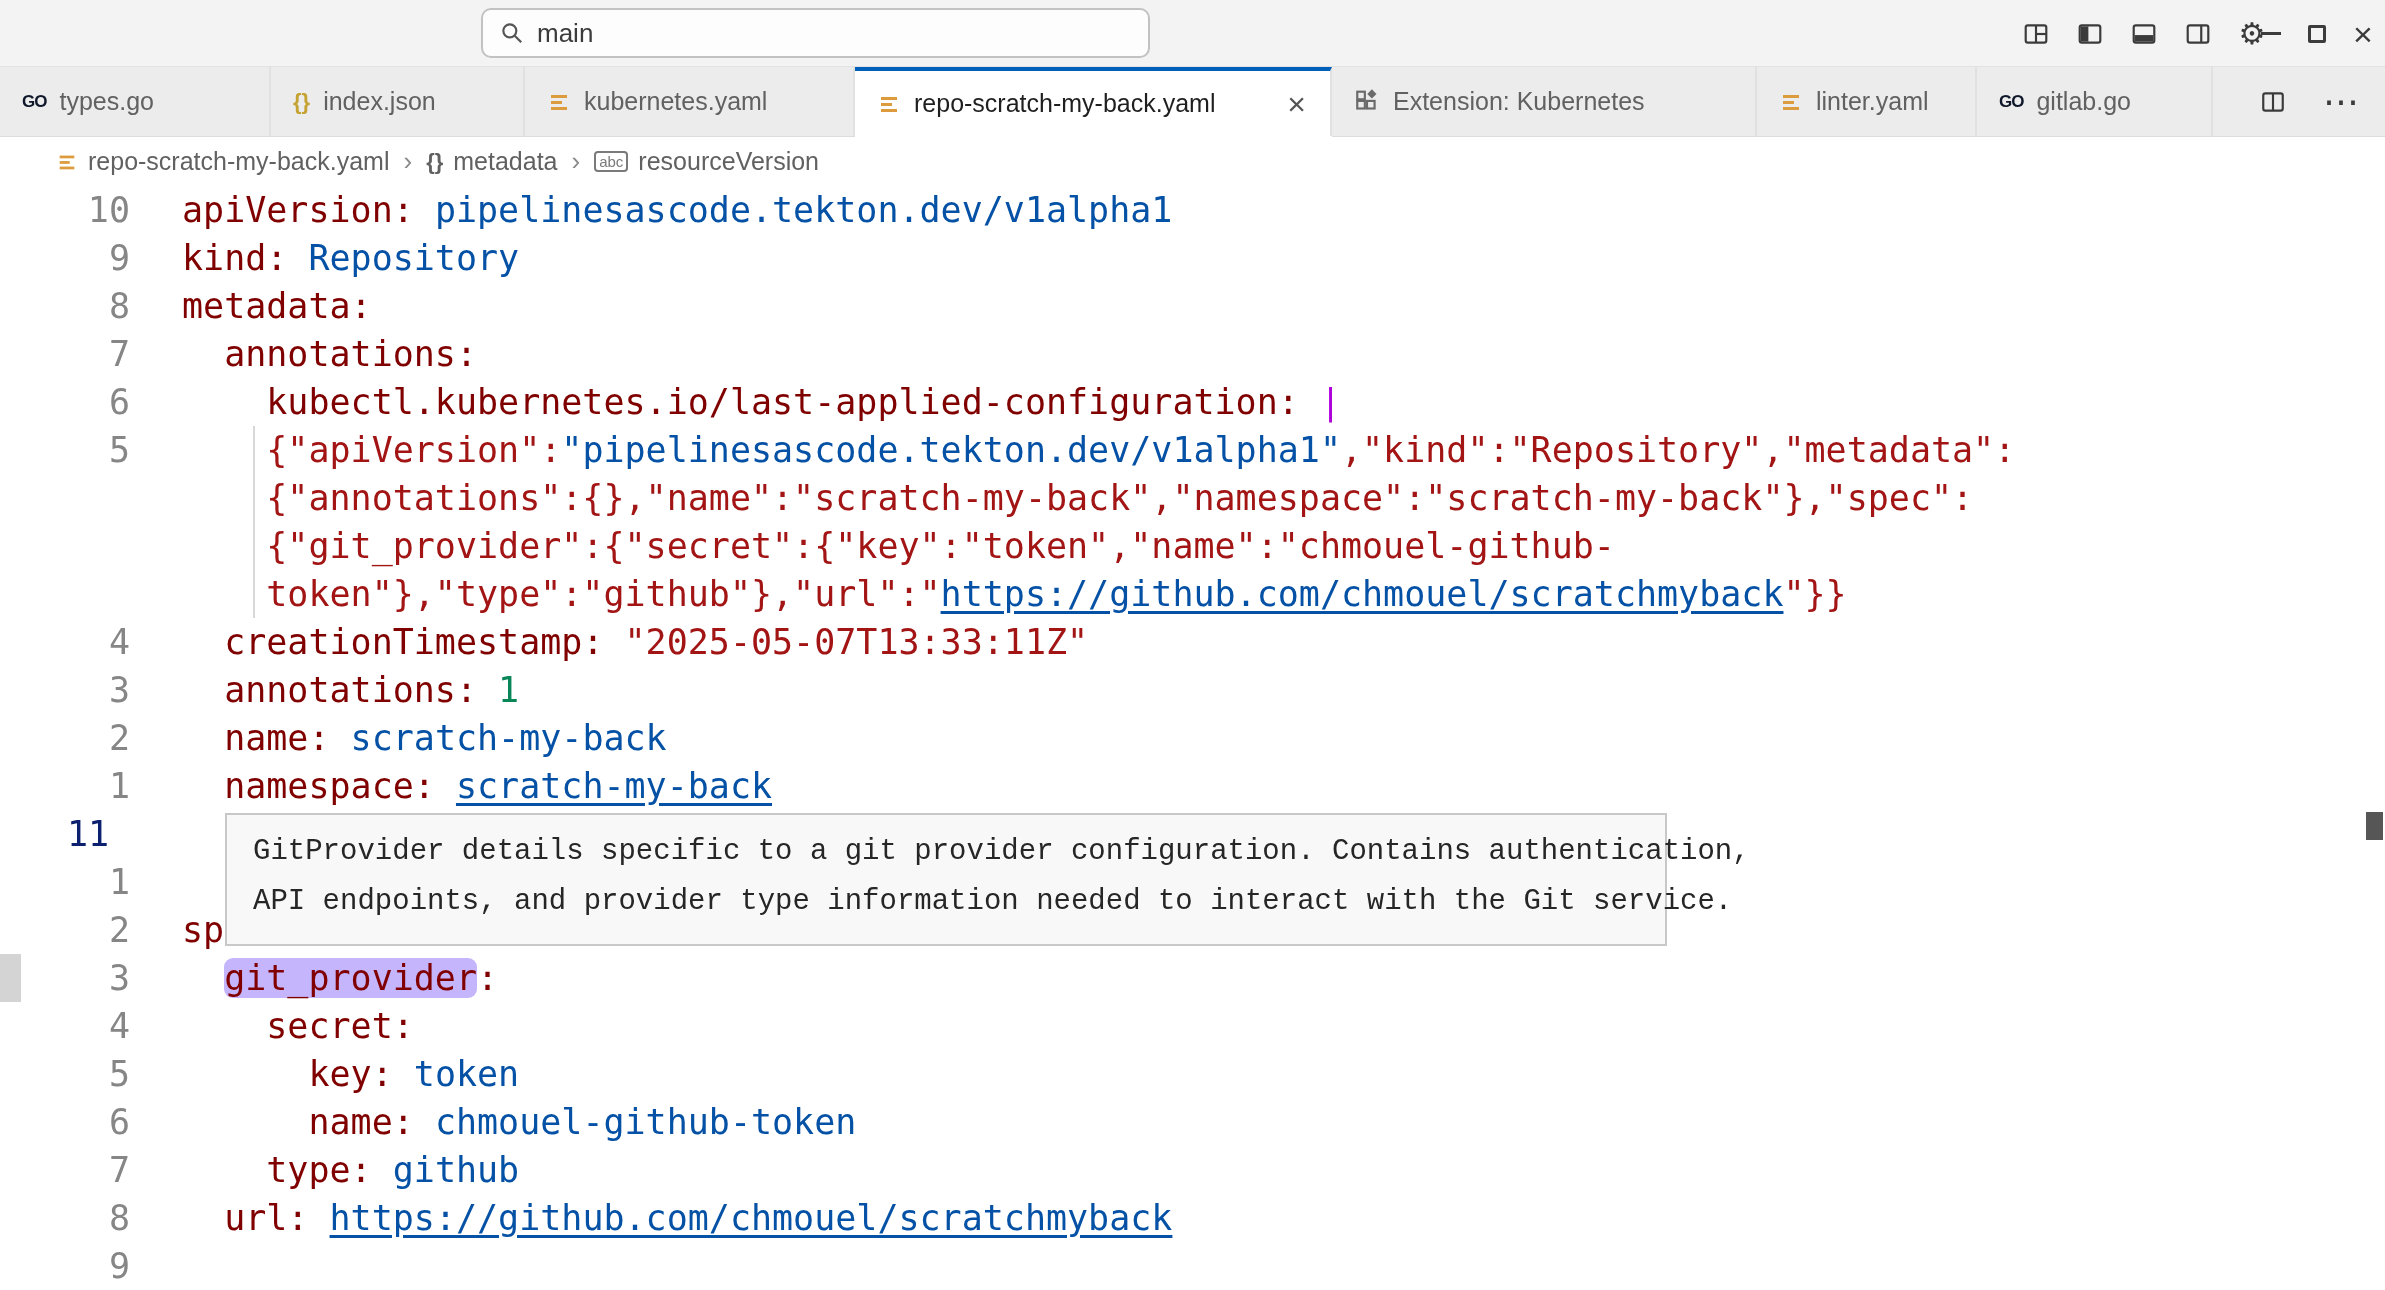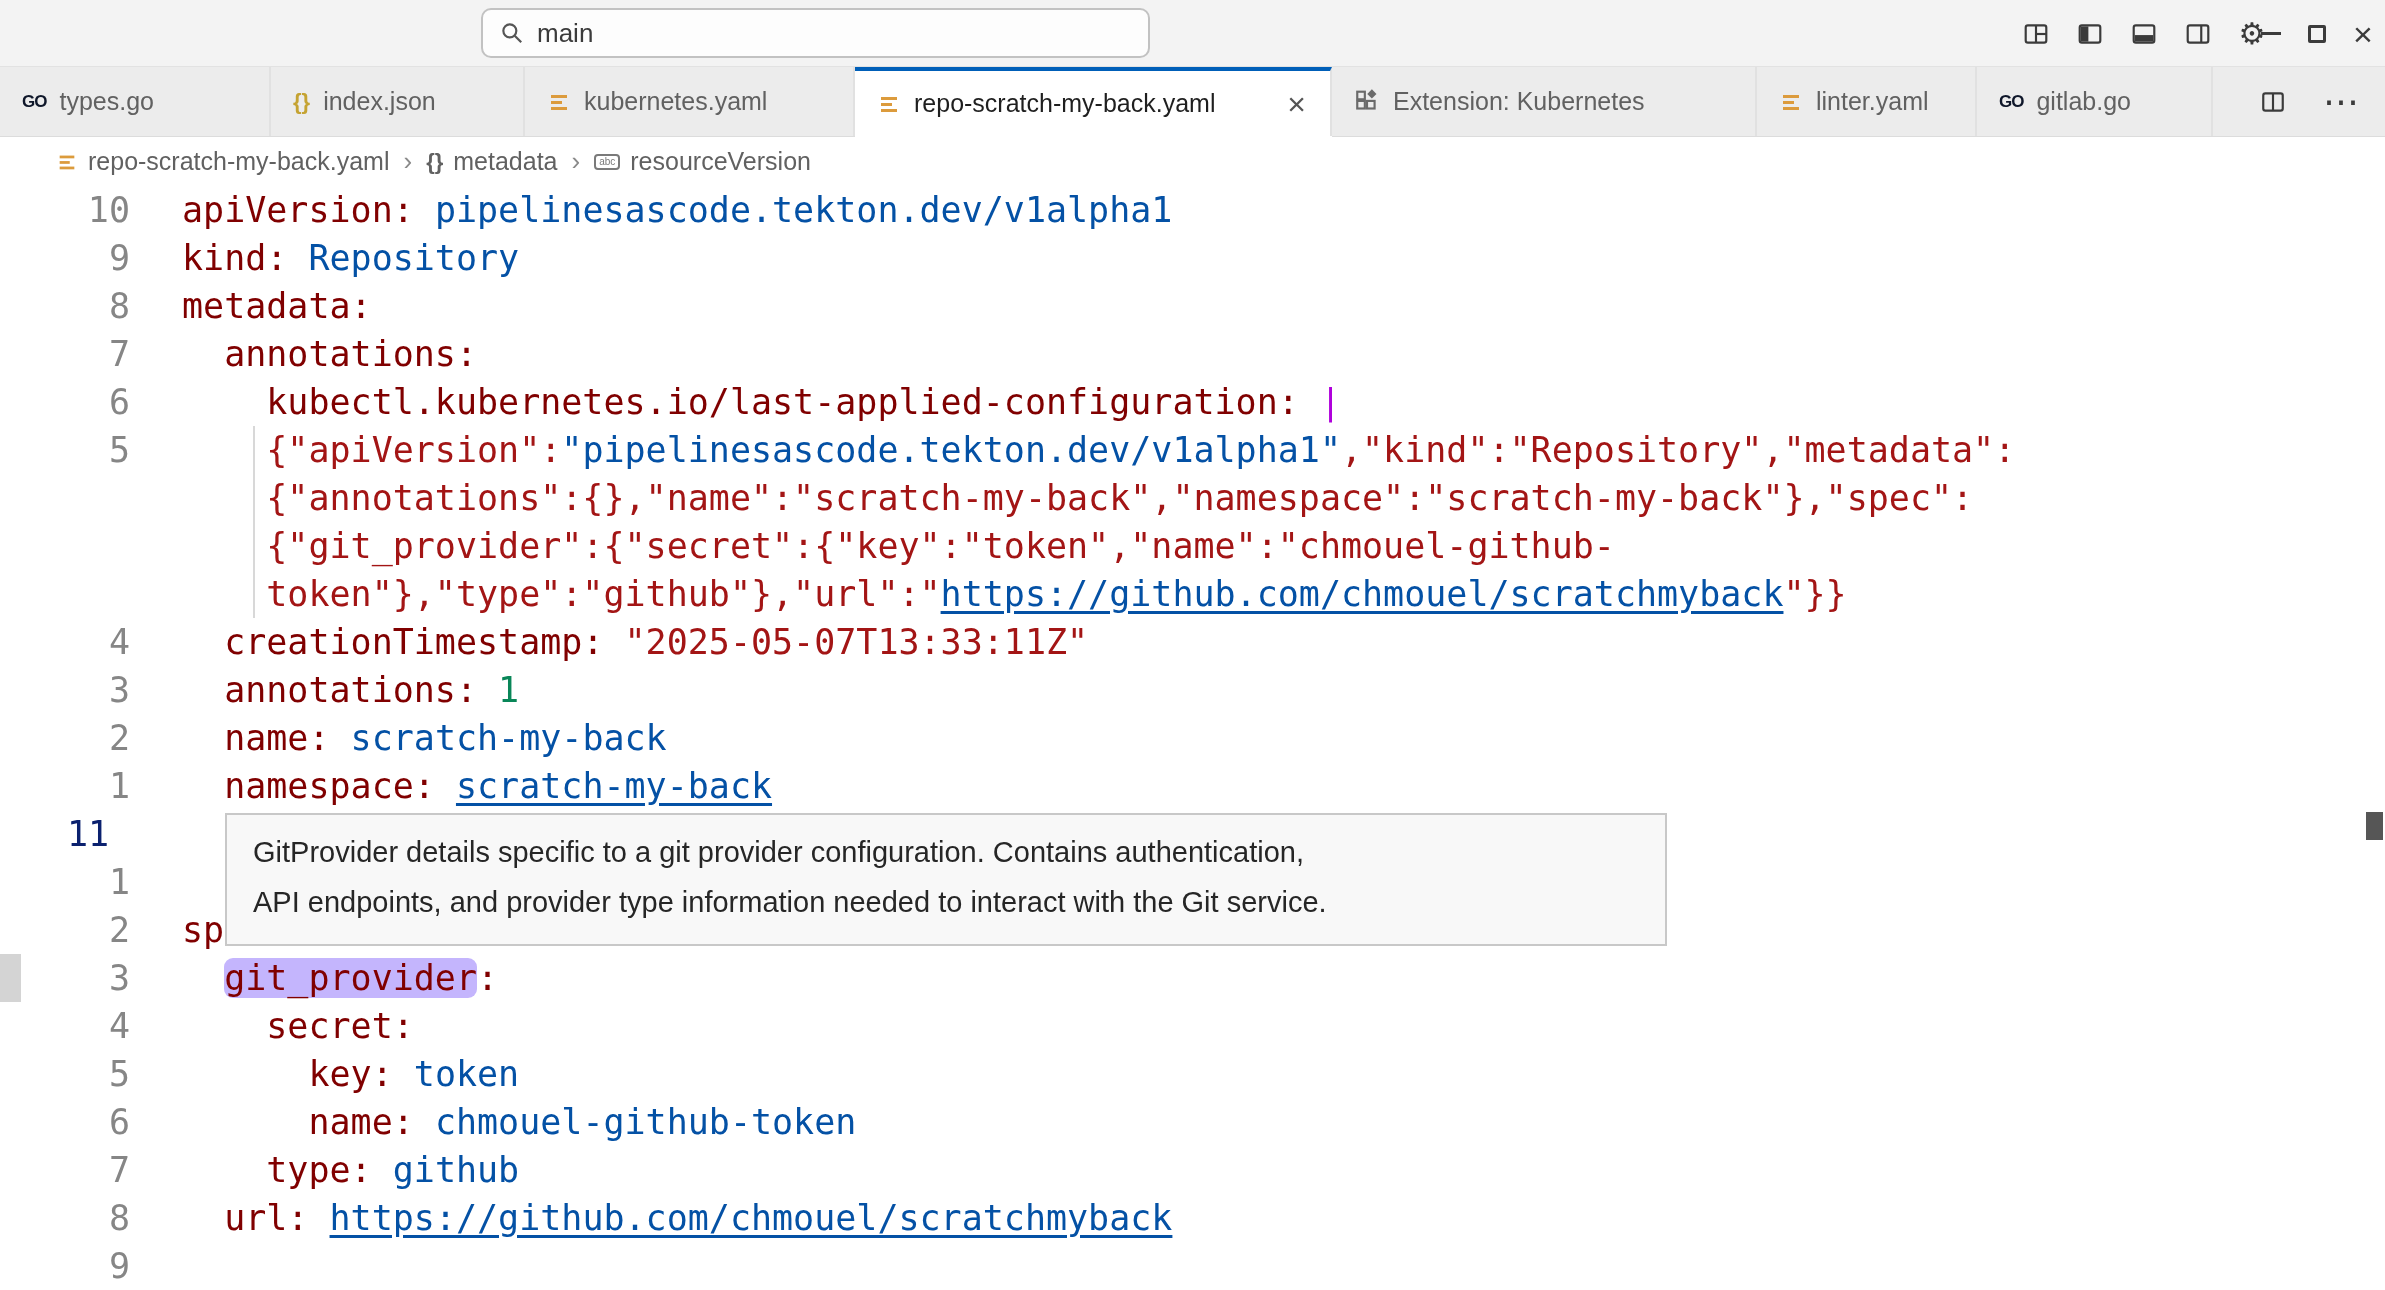--- a/index.html
+++ b/index.html
@@ -36,21 +36,21 @@
   .strip-actions{margin-left:auto;display:flex;align-items:center;gap:36px;padding:0 26px;color:#3b3b3b}
   .more-glyph{font-size:36px;line-height:1;color:#3b3b3b}
 
   
   .breadcrumbs{display:flex;align-items:center;height:49px;background:#fff;padding-left:56px;
     gap:14px;font-size:25px;color:#616161}
   .crumb{display:flex;align-items:center;gap:10px;cursor:pointer}
   .crumb-sep{color:#8a8a8a;font-size:26px}
   .braces-glyph{font-weight:bold;font-size:22px;color:#616161}
   .abc-box{display:inline-flex;align-items:center;justify-content:center;border:2px solid #7a7a7a;
-    border-radius:4px;font-size:10px;color:#7a7a7a;padding:1px 3px;line-height:1}
+    border-radius:4px;font-size:15px;color:#7a7a7a;padding:1px 3px;line-height:1}
 
   
   .editor{position:relative;height:1104px;background:#fff;
     font-family:"DejaVu Sans Mono","Liberation Mono",monospace;font-size:35px;line-height:48px}
   .row{display:flex;height:48px;position:relative}
   .gutter{flex:none;width:182px;text-align:right;padding-right:52px;color:#868686;user-select:none}
   .gutter.cur{text-align:left;padding-left:67px;padding-right:0;color:#0b216f}
   .codeline{flex:1;position:relative;white-space:pre}
   .plain{color:#242424}
   .key{color:#800000}
@@ -60,21 +60,21 @@
   .str{color:#a31515}
   .strlink{color:#0451a5;text-decoration:underline;text-underline-offset:5px}
   .num{color:#098658}
   .pipe{color:#af00db}
   .iguide{position:absolute;left:71px;top:0;bottom:0;border-left:2px solid #d8d8d8}
   .edgemark{position:absolute;left:0;top:0;width:21px;height:48px;background:#d4d4d4}
 
   
   .hover-tip{position:absolute;left:225px;top:627px;width:1442px;height:133px;z-index:5;
     background:#f8f8f8;border:2px solid #c8c8c8;padding:12px 26px;
-    font-family:Liberation Sans, sans-serif;font-size:29px;line-height:50px;color:#262626}
+    font-family:Liberation Mono, monospace;font-size:29px;line-height:50px;color:#262626}
   .hover-tip div{white-space:nowrap}
 
   
   .scroll-mark{position:absolute;right:2px;top:626px;width:17px;height:28px;background:#565656;z-index:6}
 
   svg{display:block}
 </style>
 </head>
 <body>
 

